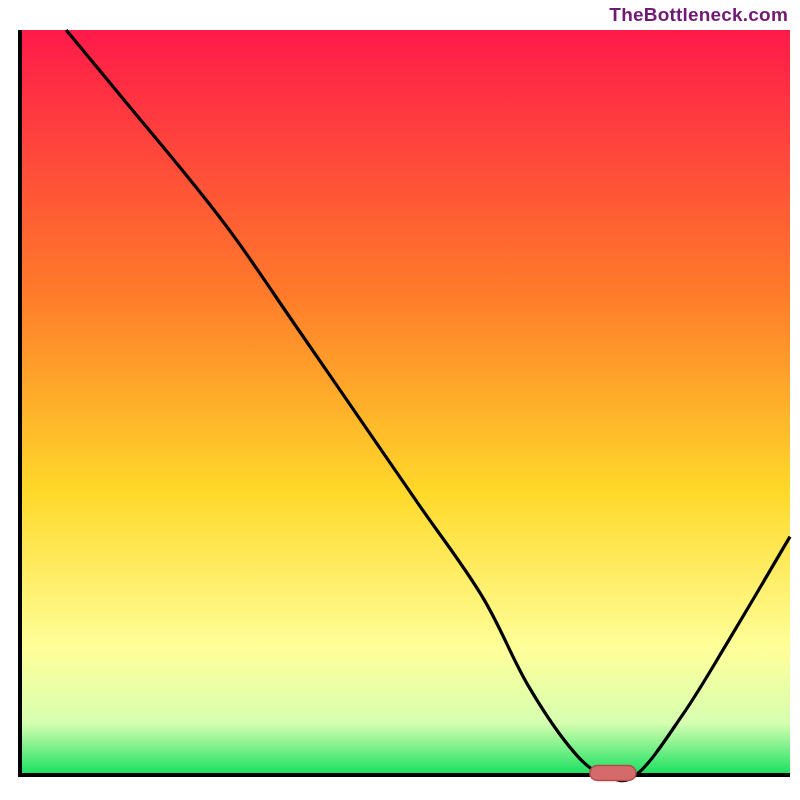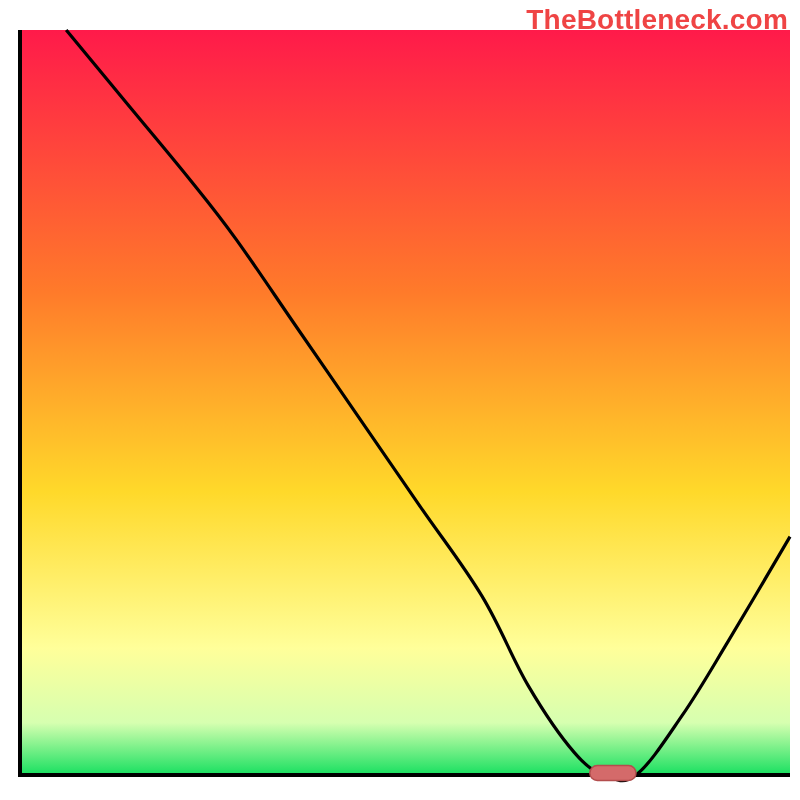--- a/index.html
+++ b/index.html
@@ -12,23 +12,23 @@
   }
   .container {
     position: relative;
     width: 800px;
     height: 800px;
   }
   .watermark {
     position: absolute;
     top: 4px;
     right: 12px;
-    font-size: 28px;
+    font-size: 19px;
     font-weight: 600;
-    color: #ef4444;
+    color: #701a75;
     letter-spacing: 0.2px;
   }
   svg.chart {
     position: absolute;
     top: 0;
     left: 0;
   }
 </style>
 </head>
 <body>

